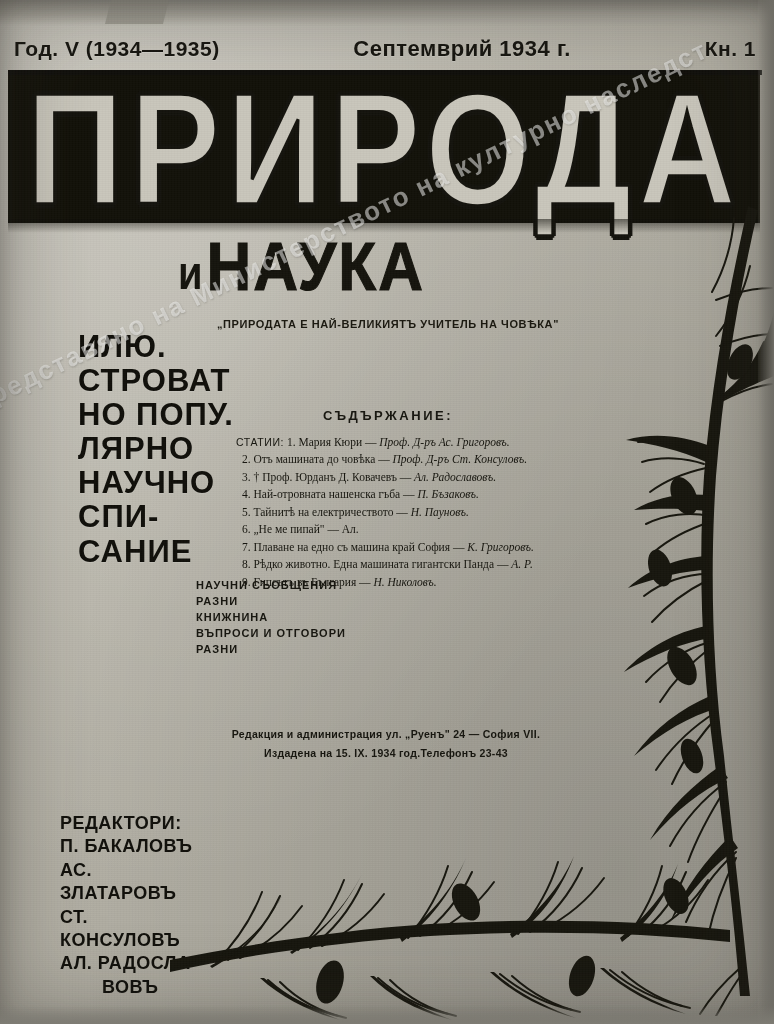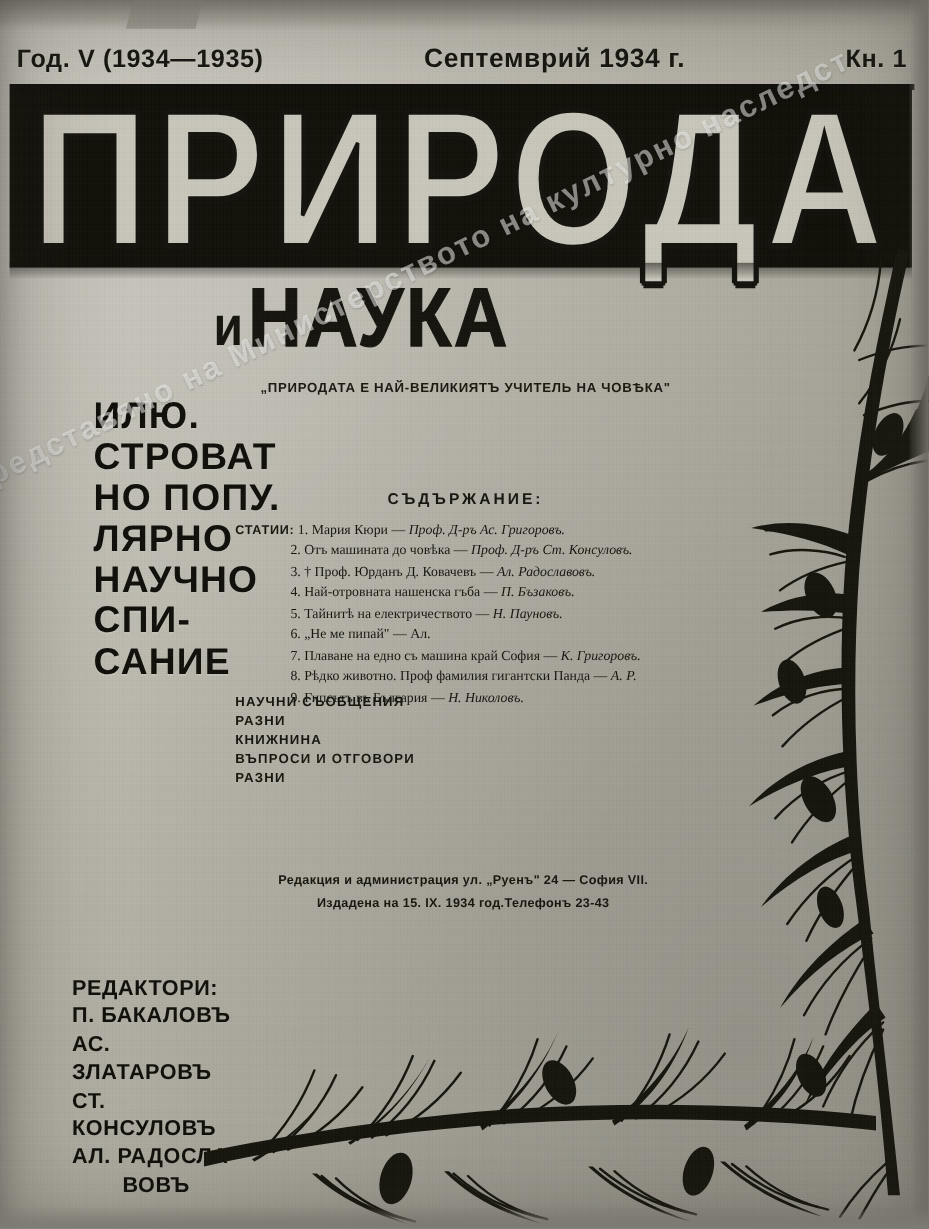--- a/index.html
+++ b/index.html
@@ -193,23 +193,24 @@
     position: absolute;
     left: 196px; top: 434px;
     width: 404px;
     font-family: "Liberation Serif", serif;
     font-size: 11.5px;
     line-height: 1.52;
     color: #16150e;
   }
   .contents .lead {
     font-family: "Liberation Sans", sans-serif;
-    font-weight: bold;
+    font-weight: normal;
     font-size: 10.5px;
     letter-spacing: .6px;
+    margin-left: 40px;
   }
   .contents .row { white-space: nowrap; }
   .contents em { font-style: italic; }
   .contents .indent { padding-left: 46px; }
 
   .sections {
     position: absolute;
     left: 196px; top: 578px;
     font-family: "Liberation Sans", sans-serif;
     font-size: 11px;
@@ -357,21 +358,21 @@
       <span>„Не ме пипай" — Ал.</span>
     </div>
     <div class="row indent">
       <span>7.</span>
       <span>Плаване на едно съ машина край София</span>
       <span>—</span>
       <em>К. Григоровъ.</em>
     </div>
     <div class="row indent">
       <span>8.</span>
-      <span>Рѣдко животно. Проф фамилия гигантски Панда</span>
+      <span>Рѣдко животно. Една машината гигантски Панда</span>
       <span>—</span>
       <em>А. Р.</em>
     </div>
     <div class="row indent">
       <span>9.</span>
       <span>Гипсътъ въ България</span>
       <span>—</span>
       <em>Н. Николовъ.</em>
     </div>
   </div>

